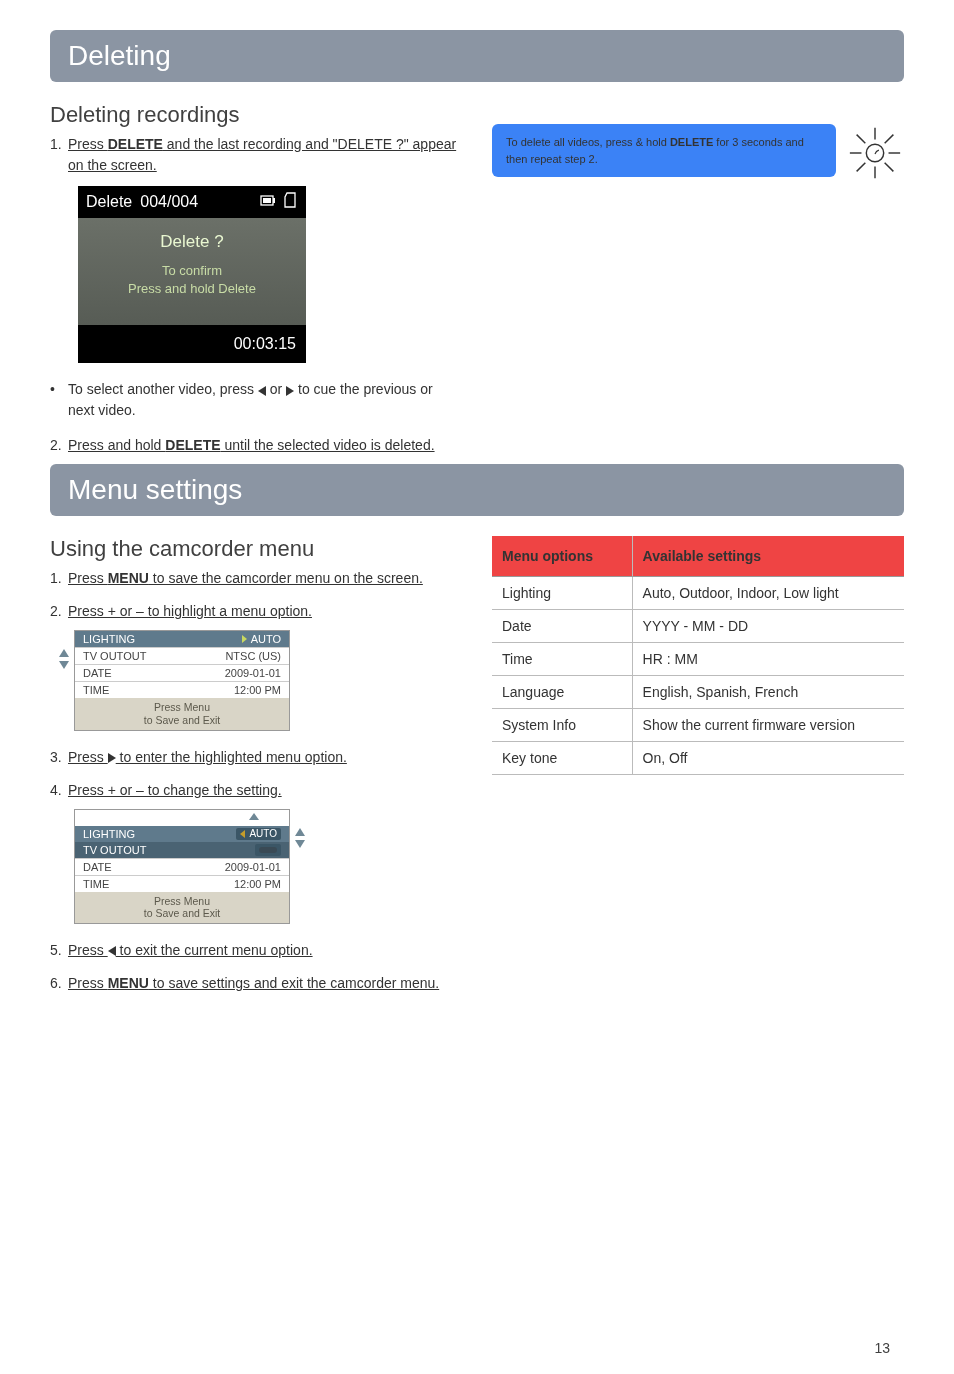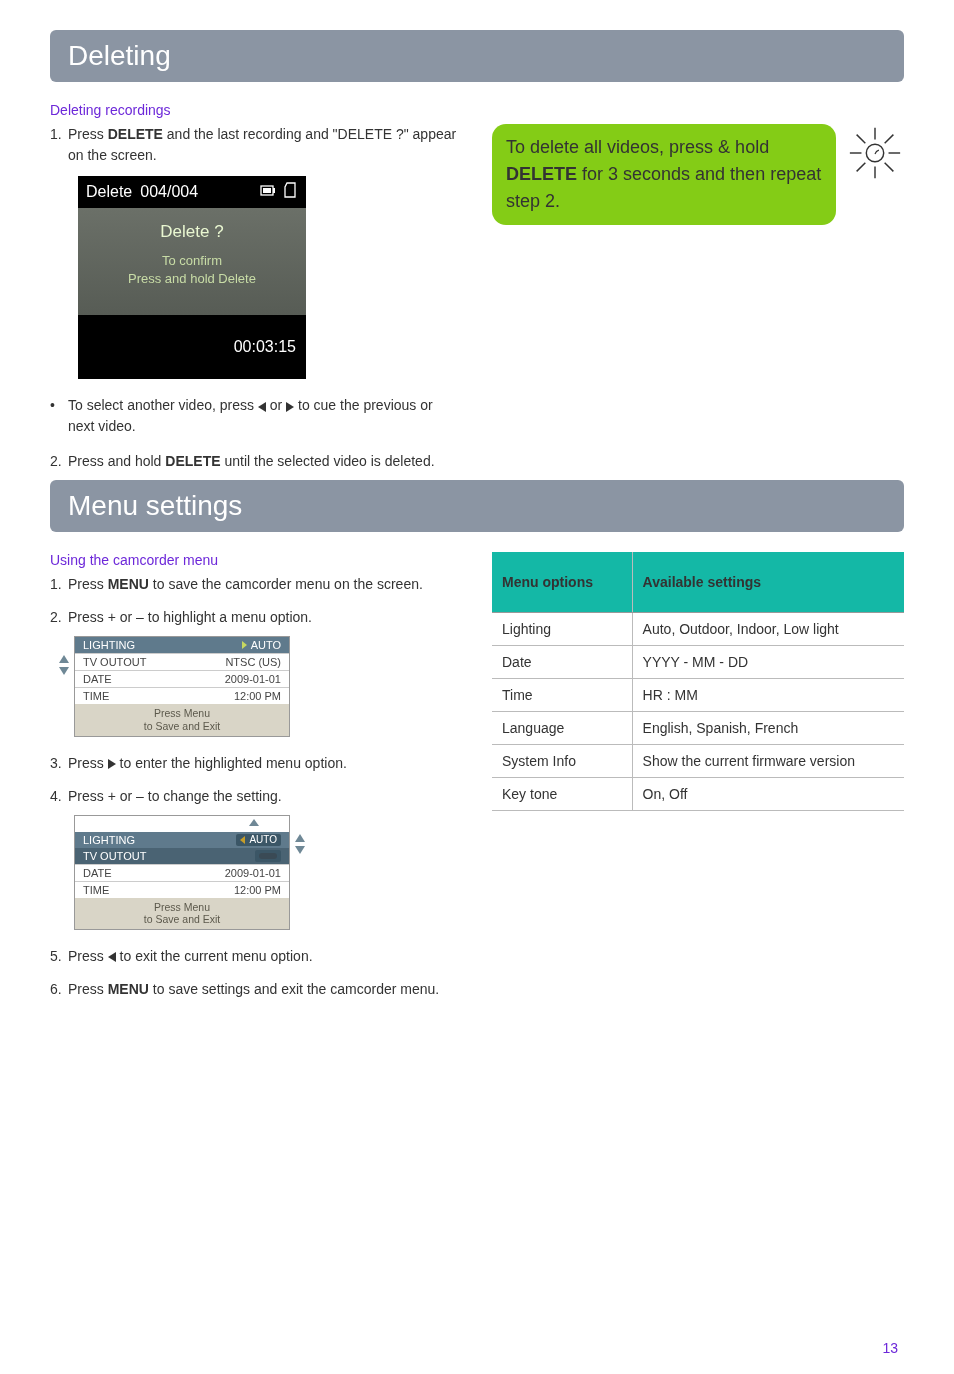--- a/index.html
+++ b/index.html
@@ -17,37 +17,37 @@
       color: #fff;
       font-size: 28px;
       padding: 10px 18px;
       border-radius: 6px;
       margin-bottom: 20px;
       font-weight: 400;
     }
     .columns { display: flex; gap: 30px; }
     .col { flex: 1; }
     .sub-heading {
-      font-size: 14px;
-      color: #6d28d9;
+      font-size: 22px;
+      color: #404040;
       margin-bottom: 6px;
       font-weight: 400;
     }
     ol.steps { list-style: none; padding-left: 0; }
     ol.steps li { margin-bottom: 8px; display: flex; font-size: 14px; line-height: 1.5; }
     ol.steps li .num { flex: 0 0 18px; }
-    ol.steps li .content { flex: 1; }
+    ol.steps li .content { flex: 1; text-decoration: underline; }
     ul.bullets { list-style: none; padding-left: 0; margin: 14px 0; }
     ul.bullets li { display: flex; font-size: 14px; line-height: 1.5; margin-bottom: 6px; }
     ul.bullets li .dot { flex: 0 0 18px; }
     .tip-box {
-      background: #84cc16;
-      border-radius: 14px;
+      background: #3b82f6;
+      border-radius: 6px;
       padding: 10px 14px;
-      font-size: 18px;
+      font-size: 11px;
       line-height: 1.5;
       color: #333;
     }
     .sun-icon { width: 58px; height: 58px; flex: 0 0 58px; }
     .right-top { display: flex; gap: 10px; align-items: flex-start; }
 
     
     .cam-preview {
       width: 228px;
       background: #000;
@@ -65,21 +65,21 @@
     .cam-top .spacer { flex: 1; }
     .batt-icon, .sd-icon { display: inline-block; }
     .cam-mid {
       background: linear-gradient(#6b7068,#575c55);
       text-align: center;
       padding: 14px 6px 27px;
       color: #d9efb8;
     }
     .cam-mid .q { font-size: 17px; color: #e9f7d1; margin-bottom: 10px; }
     .cam-mid .hint { font-size: 13px; color: #c8dca6; line-height: 1.4; }
-    .cam-bot { text-align: right; padding: 23px 10px; font-size: 16px; }
+    .cam-bot { text-align: right; padding: 10px 10px; font-size: 16px; }
 
     
     .lcd {
       width: 216px;
       border: 1px solid #999;
       font-size: 11px;
       font-family: Arial, sans-serif;
       color: #444;
       margin: 8px 0 16px 24px;
       position: relative;
@@ -113,43 +113,43 @@
     .mini-chip .blob { width: 18px; height: 6px; background: #3a4a55; border-radius: 3px; display:inline-block;}
     .hdr-tri { width:0;height:0;border-top:4px solid transparent;border-bottom:4px solid transparent;border-left:5px solid #c8d860; display:inline-block; margin: 0 4px;}
 
     
     table.opts {
       width: 100%;
       border-collapse: collapse;
       font-size: 14px;
     }
     table.opts th {
-      background: #14b8a6;
+      background: #ef4444;
       text-align: left;
-      padding: 22px 10px;
+      padding: 12px 10px;
       border-bottom: 1px solid #999;
       font-weight: bold;
     }
     table.opts td {
       padding: 8px 10px;
       border-bottom: 1px solid #bbb;
       vertical-align: top;
     }
     table.opts td:first-child, table.opts th:first-child { width: 34%; border-right: 1px solid #bbb; }
 
     .tri-inline { display:inline-block; width:0; height:0; border-top:5px solid transparent; border-bottom:5px solid transparent; vertical-align: middle; }
     .tri-inline.left { border-right:8px solid #333; }
     .tri-inline.right { border-left:8px solid #333; }
 
     .page-num {
       position: absolute;
       bottom: 18px;
-      right: 56px;
+      right: 64px;
       font-size: 14px;
-      color: #6d28d9;
+      color: #404040;
     }
 
     .chart-spacer-top { margin-bottom: 4px; }
   </style>
 </head>
 <body>
 
 <div class="section-heading">Deleting</div>
 
 <div class="columns">

